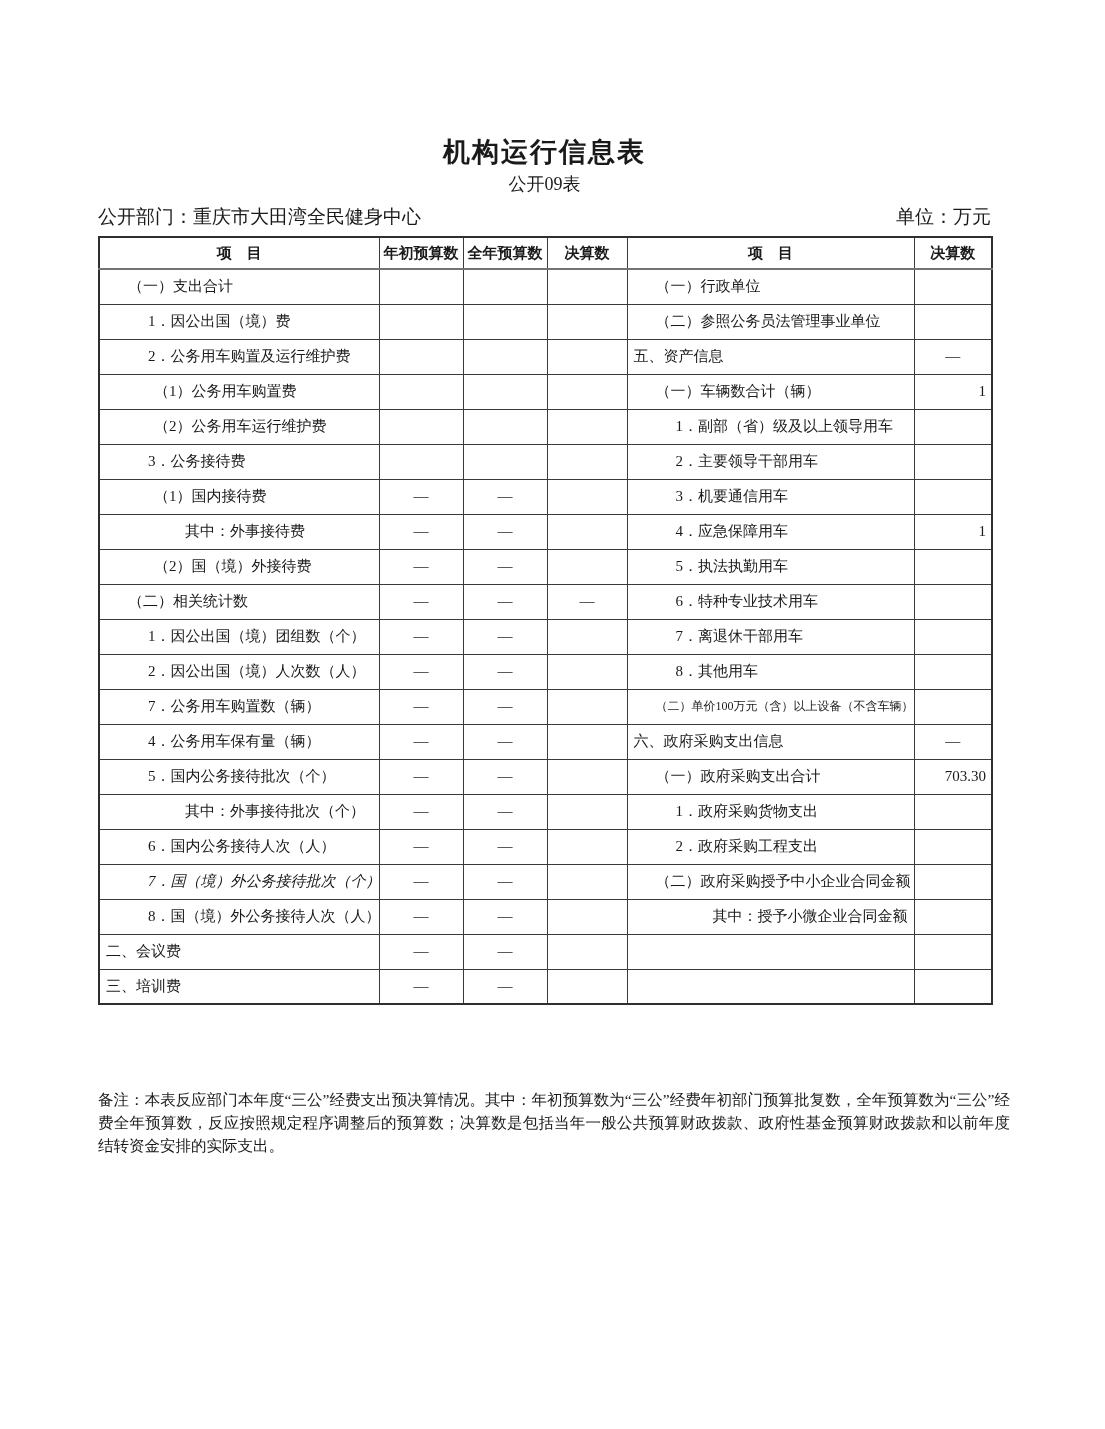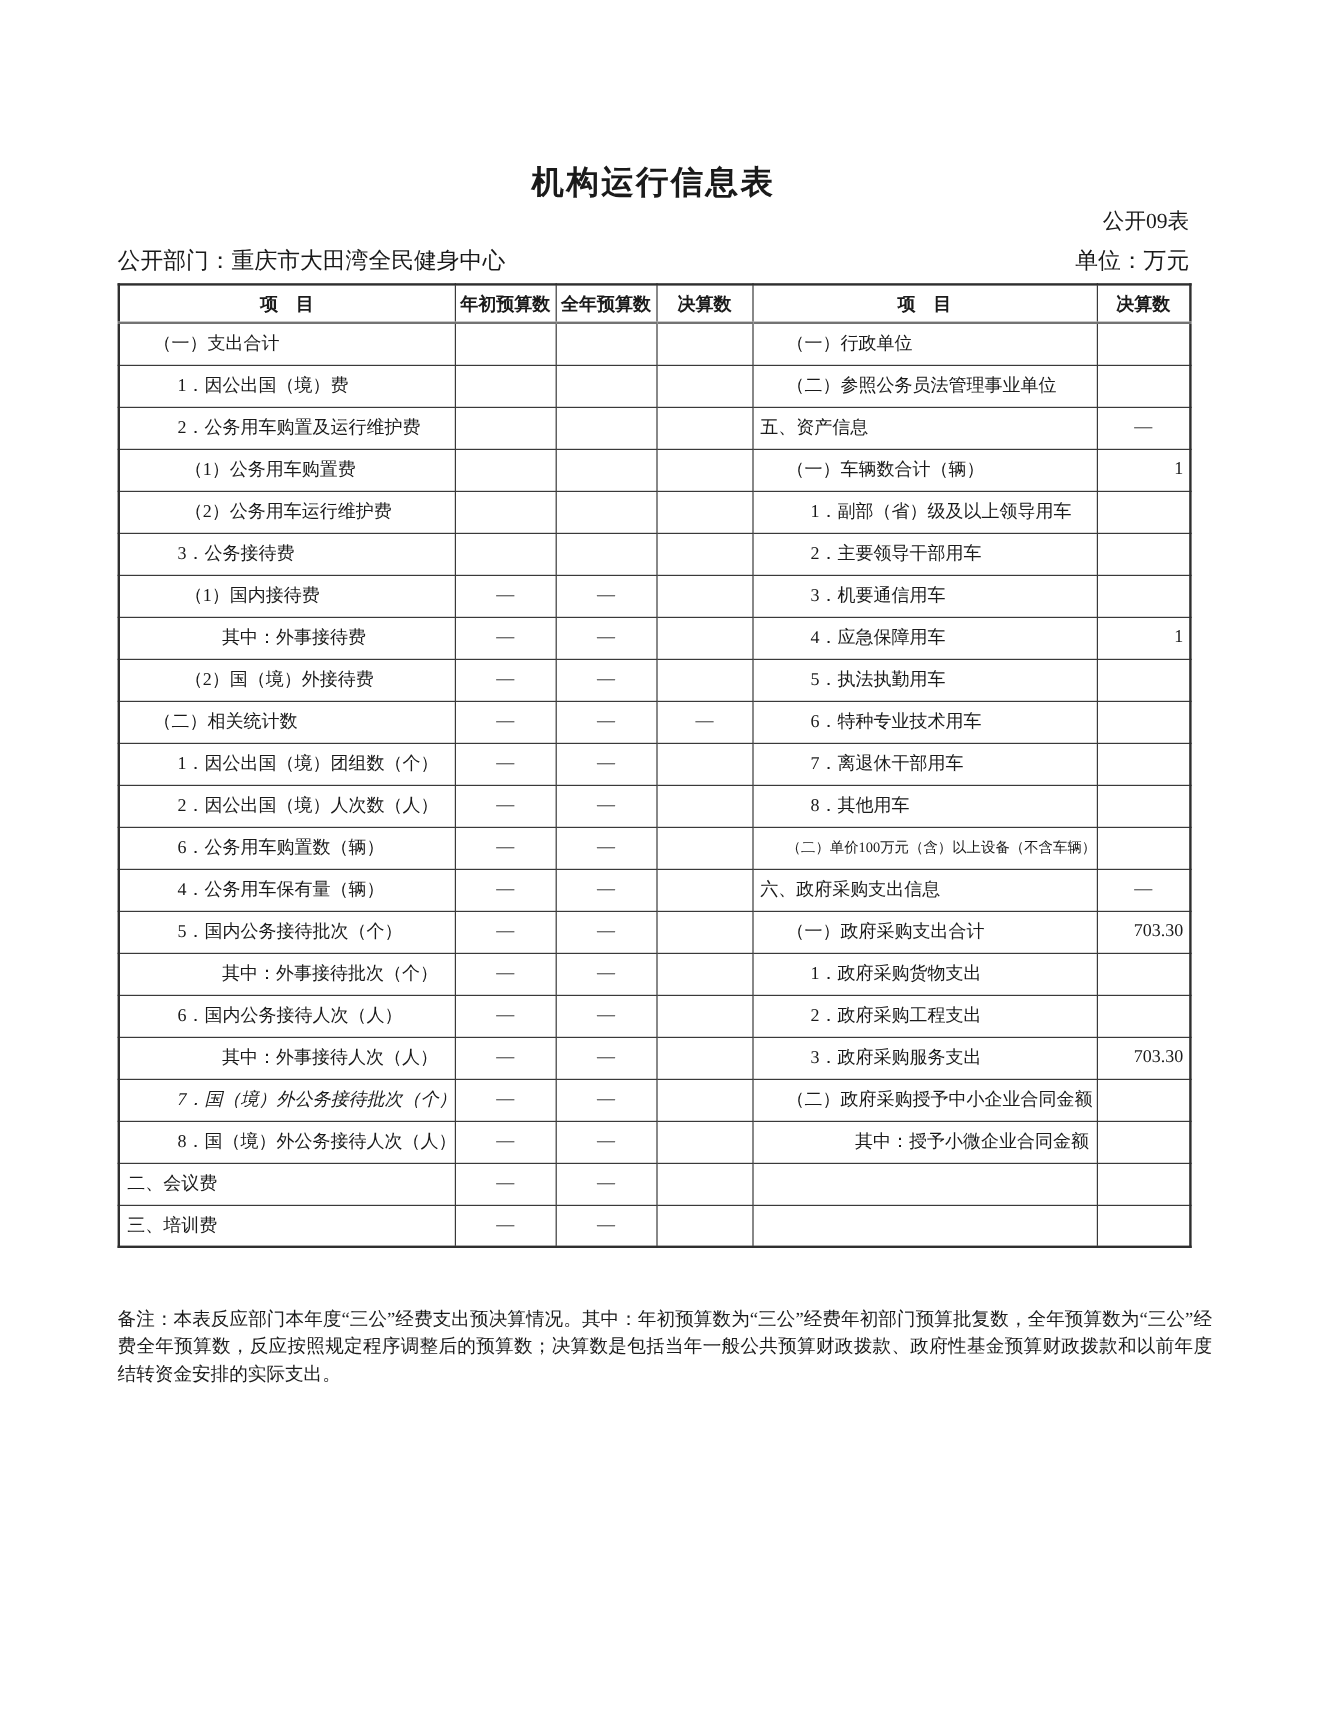--- a/index.html
+++ b/index.html
@@ -11,21 +11,21 @@
     position: relative;
   }
   .page { position: absolute; left: 0; top: 0; width: 1105px; height: 1064px; background: #ffffff; padding-left: 44px; }
 
   .title {
     position: absolute; left: 98px; top: 134px; width: 893px;
     text-align: center; font-size: 27px; font-weight: bold; letter-spacing: 2px;
   }
   .form-code {
     position: absolute; left: 98px; top: 172px; width: 893px;
-    text-align: right; font-size: 18px;
+    text-align: center; font-size: 18px;
   }
   .meta {
     position: absolute; left: 98px; top: 204px; width: 893px;
     display: flex; justify-content: space-between; align-items: baseline;
     font-size: 19px;
   }
 
   table.info-table {
     position: absolute; left: 98px; top: 236px; width: 893px;
     border-collapse: collapse; table-layout: fixed;
@@ -181,21 +181,21 @@
         </tr>
         <tr>
           <td class="lbl" style="padding-left: 48px;">2．因公出国（境）人次数（人）</td>
           <td class="num">—</td>
           <td class="num">—</td>
           <td class="num"></td>
           <td class="lbl" style="padding-left: 48px;">8．其他用车</td>
           <td class="num"></td>
         </tr>
         <tr>
-          <td class="lbl" style="padding-left: 48px;">6．公务用车购置数（辆）</td>
+          <td class="lbl" style="padding-left: 48px;">7．公务用车购置数（辆）</td>
           <td class="num">—</td>
           <td class="num">—</td>
           <td class="num"></td>
           <td class="lbl small" style="padding-left: 28px;">（二）单价100万元（含）以上设备（不含车辆）</td>
           <td class="num"></td>
         </tr>
         <tr>
           <td class="lbl" style="padding-left: 48px;">4．公务用车保有量（辆）</td>
           <td class="num">—</td>
           <td class="num">—</td>
@@ -221,28 +221,20 @@
         </tr>
         <tr>
           <td class="lbl" style="padding-left: 48px;">6．国内公务接待人次（人）</td>
           <td class="num">—</td>
           <td class="num">—</td>
           <td class="num"></td>
           <td class="lbl" style="padding-left: 48px;">2．政府采购工程支出</td>
           <td class="num"></td>
         </tr>
         <tr>
-          <td class="lbl" style="padding-left: 85px;">其中：外事接待人次（人）</td>
-          <td class="num">—</td>
-          <td class="num">—</td>
-          <td class="num"></td>
-          <td class="lbl" style="padding-left: 48px;">3．政府采购服务支出</td>
-          <td class="val">703.30</td>
-        </tr>
-        <tr>
           <td class="lbl" style="padding-left: 48px; font-style: italic;">7．国（境）外公务接待批次（个）</td>
           <td class="num">—</td>
           <td class="num">—</td>
           <td class="num"></td>
           <td class="lbl" style="padding-left: 28px; margin-left: 12px;">（二）政府采购授予中小企业合同金额</td>
           <td class="num"></td>
         </tr>
         <tr>
           <td class="lbl" style="padding-left: 48px;">8．国（境）外公务接待人次（人）</td>
           <td class="num">—</td>

